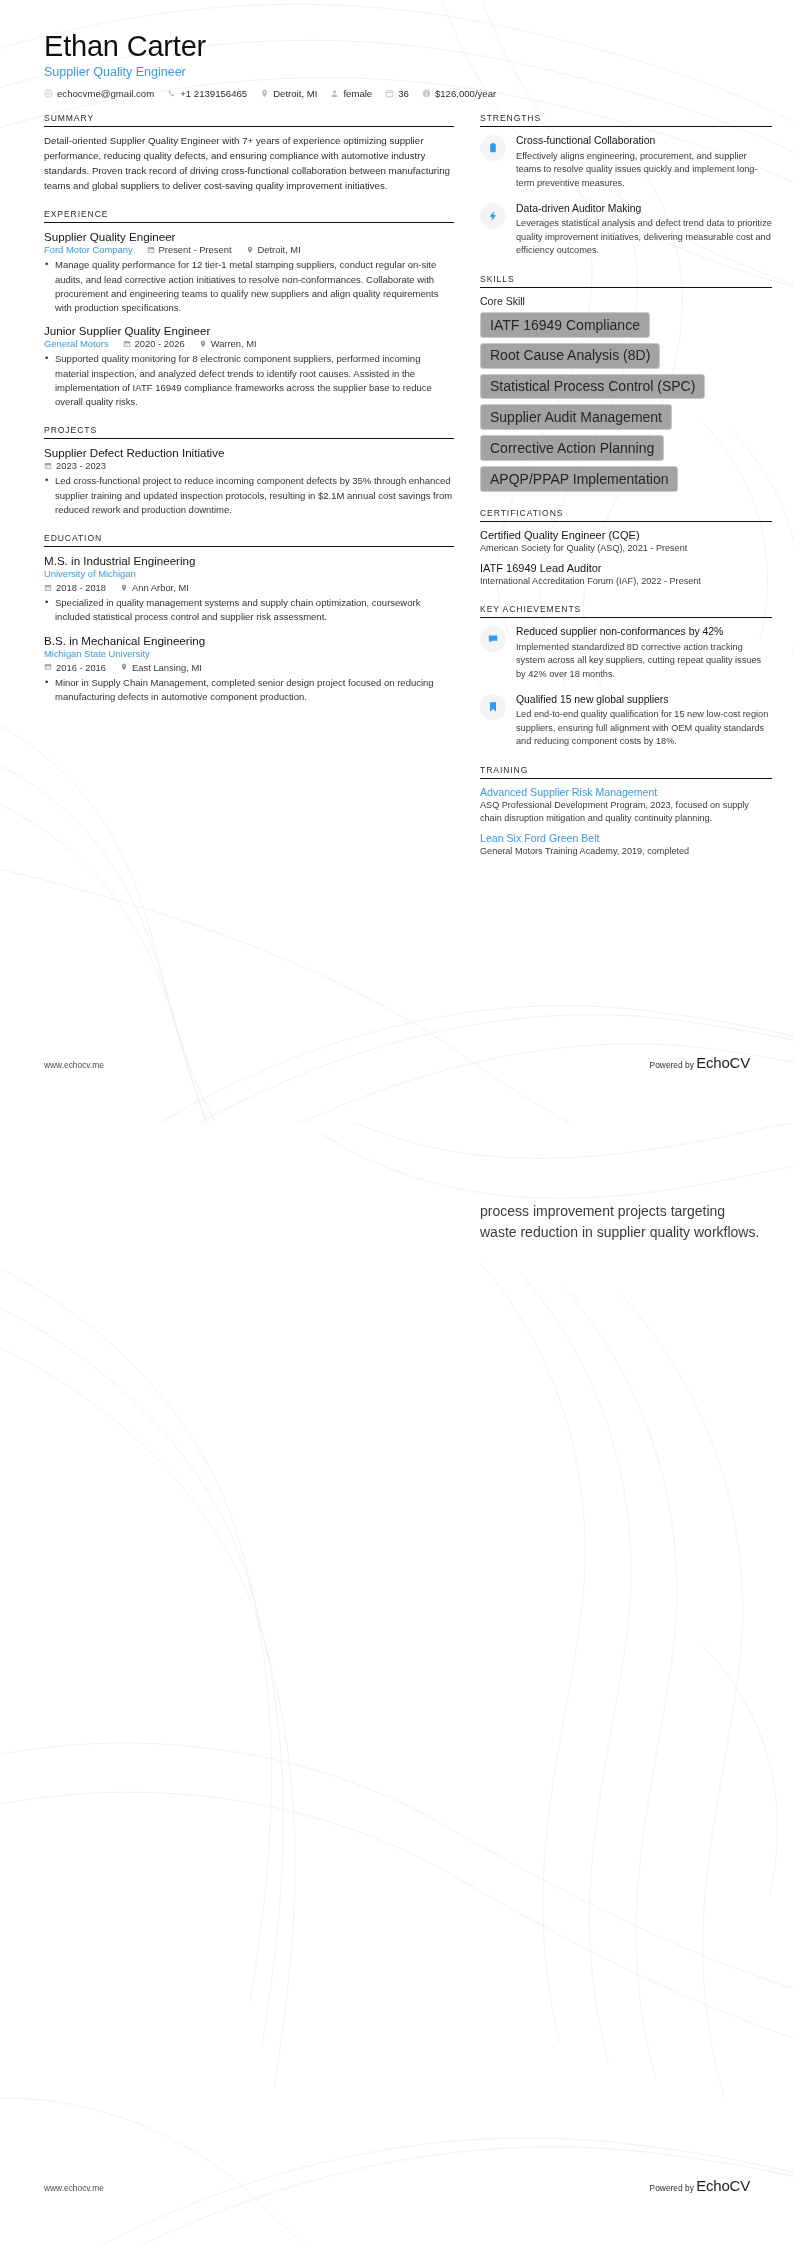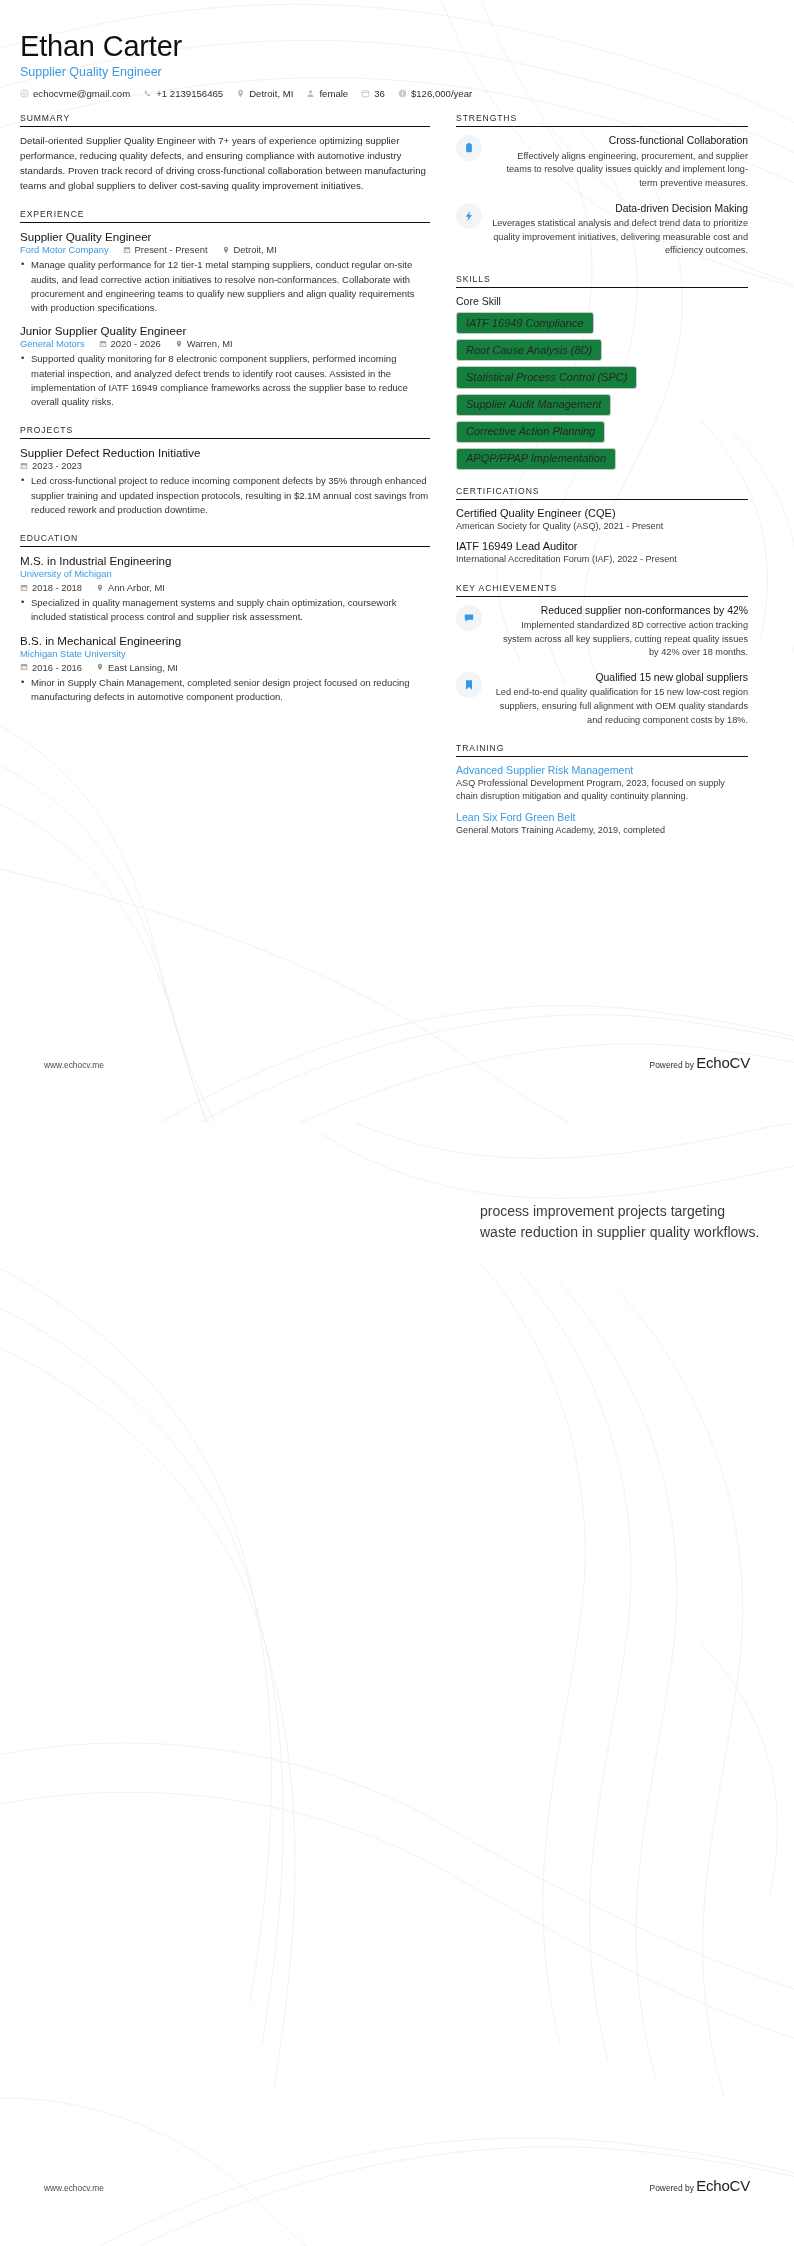--- a/index.html
+++ b/index.html
@@ -21,21 +21,21 @@
   }
   .bg-svg {
     position:absolute; inset:0;
     width:794px; height:1123px;
     pointer-events:none;
     z-index:0;
   }
   .page-inner {
     position: relative;
     z-index: 1;
-    padding: 30px 44px 0 20px;
+    padding: 30px 44px 0 44px;
   }
 
   
   .name {
     font-size: 29px;
     font-weight: 400;
     letter-spacing: -0.2px;
     color: #111111;
     margin: 0 0 2px 0;
     line-height: 1.15;
@@ -121,21 +121,21 @@
 
   
   .ico-item { display: flex; gap: 10px; margin-bottom: 11px; }
   .ico-circle {
     flex: 0 0 26px; width: 26px; height: 26px;
     border-radius: 50%;
     background: #f2f4f6;
     display: flex; align-items: center; justify-content: center;
     margin-top: 1px;
   }
-  .ico-body { flex: 1 1 auto; min-width: 0; text-align: right; }
+  .ico-body { flex: 1 1 auto; min-width: 0; }
   .ico-title {
     font-size: 10.4px;
     color: #141414;
     margin: 0 0 2px 0;
     line-height: 1.3;
   }
   .ico-desc {
     font-size: 9.2px;
     line-height: 1.48;
     color: #3b3b3b;
@@ -145,25 +145,24 @@
   .skill-group-label {
     font-size: 10.5px;
     color: #1c1c1c;
     margin: 0 0 5px 0;
   }
   .pill-list { display: flex; flex-direction: column; align-items: flex-start; gap: 5px; }
   .pill {
     border: 1px solid #c9c9c9;
     border-radius: 3px;
     padding: 3.5px 9px;
-    font-size: 11px;
+    font-size: 14px;
     color: #262626;
-    background: #15803d;
+    background: #a3a3a3;
     line-height: 1.2;
-    font-style: italic;
   }
 
   
   .cert { margin-bottom: 7px; }
   .cert-name { font-size: 11px; color: #141414; margin: 0 0 1px 0; }
   .cert-sub { font-size: 9.1px; color: #3c3c3c; line-height: 1.45; }
   .train-name { font-size: 10.6px; color: #3b9ae1; margin: 0 0 1px 0; }
 
   
   .footer {
@@ -492,21 +491,21 @@
             </div>
           </div>
 
           <div class="ico-item">
             <div class="ico-circle">
               <svg width="12" height="12" viewBox="0 0 16 16">
                   <path d="M9.4 1.2 L3.6 9.1 h3.4 l-1 5.7 L12 6.6 H8.4 z" fill="#2e9bf0"></path>
                 </svg>
             </div>
             <div class="ico-body">
-              <div class="ico-title">Data-driven Decision Making</div>
+              <div class="ico-title">Data-driven Auditor Making</div>
               <div class="ico-desc">Leverages statistical analysis and defect trend data to prioritize quality improvement initiatives, delivering measurable cost and efficiency outcomes.</div>
             </div>
           </div>
         </div>
 
         <div class="section">
           <div class="sec-title">SKILLS</div>
           <hr class="sec-rule">
           <div class="skill-group-label">Core Skill</div>
           <div class="pill-list">

